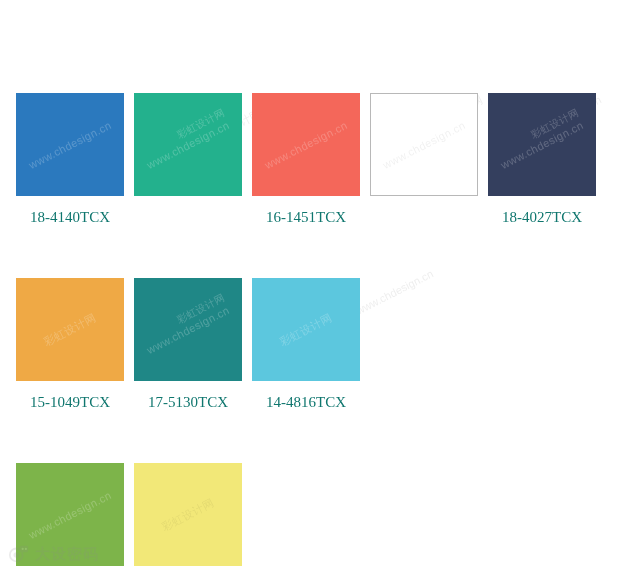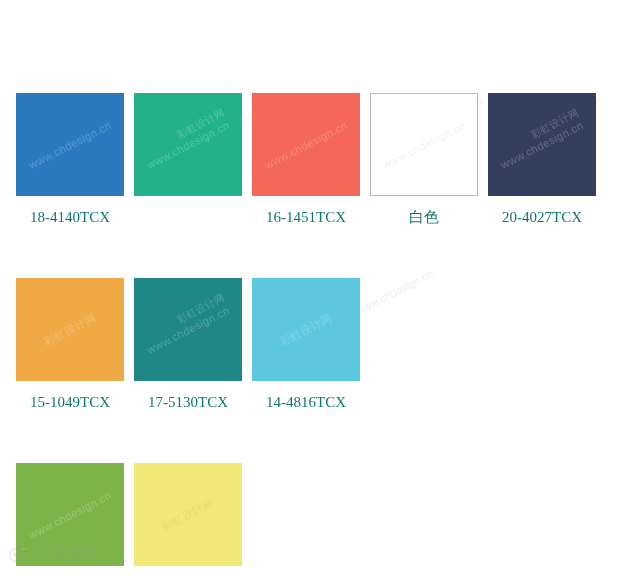--- a/index.html
+++ b/index.html
@@ -160,29 +160,28 @@
         <div class="swatch-chip" style="background:#f4675a;">
           <span class="chip-watermark">www.chdesign.cn</span>
         </div>
         <div class="swatch-label">16-1451TCX</div>
       </div>
 
       <div class="swatch-cell">
         <div class="swatch-chip bordered" style="background:#ffffff;">
           <span class="chip-watermark dark">www.chdesign.cn</span>
         </div>
-        <div class="swatch-label cjk">白色</div>
       </div>
 
       <div class="swatch-cell">
         <div class="swatch-chip" style="background:#343f5e;">
           <span class="chip-watermark">www.chdesign.cn</span>
           <span class="chip-watermark cn">彩虹设计网</span>
         </div>
-        <div class="swatch-label">20-4027TCX</div>
+        <div class="swatch-label">18-4027TCX</div>
       </div>
     </div>
 
     <div class="swatch-row">
       <div class="swatch-cell">
         <div class="swatch-chip" style="background:#efa945;">
           <span class="chip-watermark">彩虹设计网</span>
         </div>
         <div class="swatch-label">15-1049TCX</div>
       </div>

